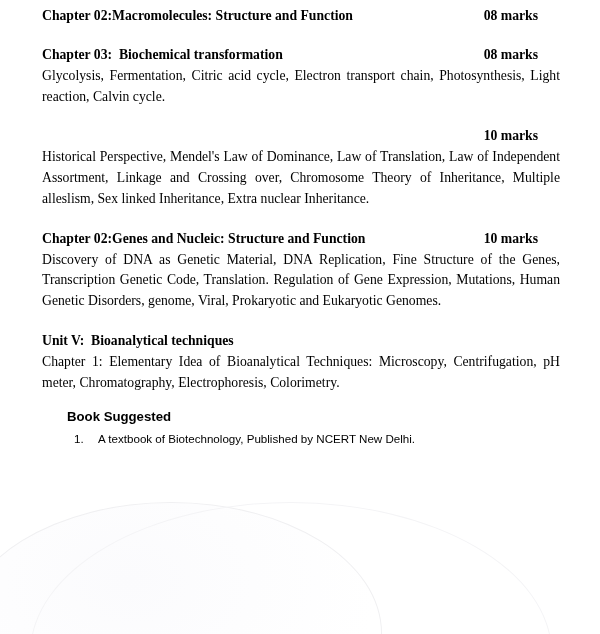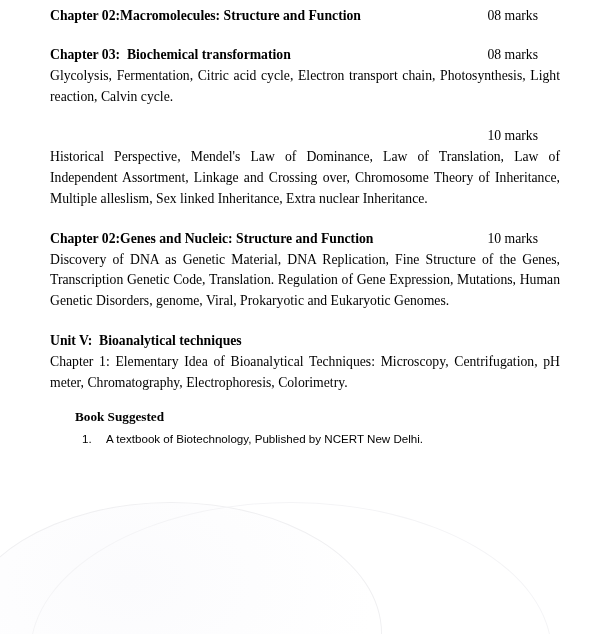--- a/index.html
+++ b/index.html
@@ -39,57 +39,57 @@
     position: absolute;
     left: 30px;
     bottom: -170px;
     width: 520px;
     height: 300px;
     border-radius: 50%;
     border: 1px solid #f4f4f6;
     pointer-events: none;
   }
   .block {
-    margin: 0 0 0 12px;
+    margin: 0 0 0 4px;
   }
   .head-row {
     display: flex;
     justify-content: flex-start;
     align-items: baseline;
     font-weight: bold;
     font-size: 13.7px;
     line-height: 1.45;
   }
   .head-title {
     font-weight: bold;
     white-space: pre;
   }
   .head-marks {
-    font-weight: normal;
+    font-weight: bold;
     margin-left: auto;
     padding-right: 24px;
     white-space: pre;
   }
   .para {
     font-size: 13.7px;
     line-height: 1.52;
     text-align: justify;
     text-justify: inter-word;
     margin: 1px 0 0 0;
     padding-right: 2px;
   }
   .gap-lg { height: 19px; }
   .gap-md { height: 13px; }
   .unit-line {
     font-weight: bold;
     font-size: 13.7px;
     line-height: 1.45;
   }
   .book-head {
-    font-family: Liberation Serif, serif;
+    font-family: Liberation Sans, sans-serif;
     font-weight: bold;
     font-size: 13.2px;
     line-height: 1.5;
     padding-left: 25px;
   }
   .book-list {
     display: flex;
     font-family: "Liberation Sans", sans-serif;
     font-size: 11.6px;
     line-height: 1.5;

